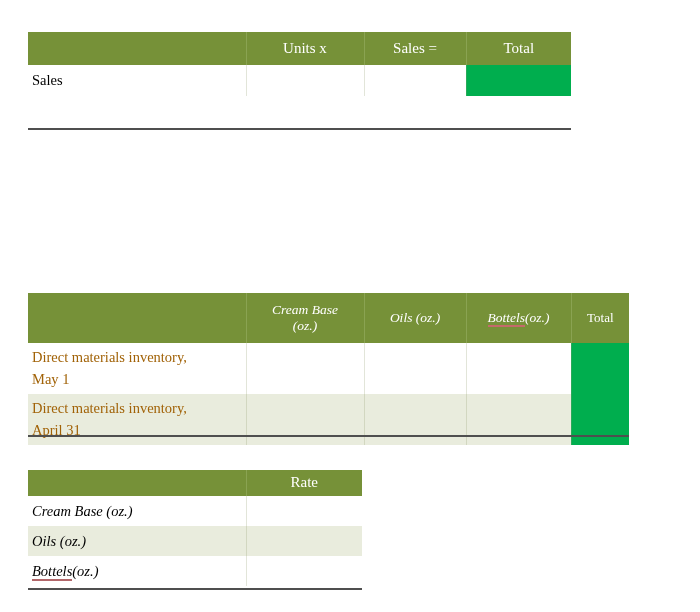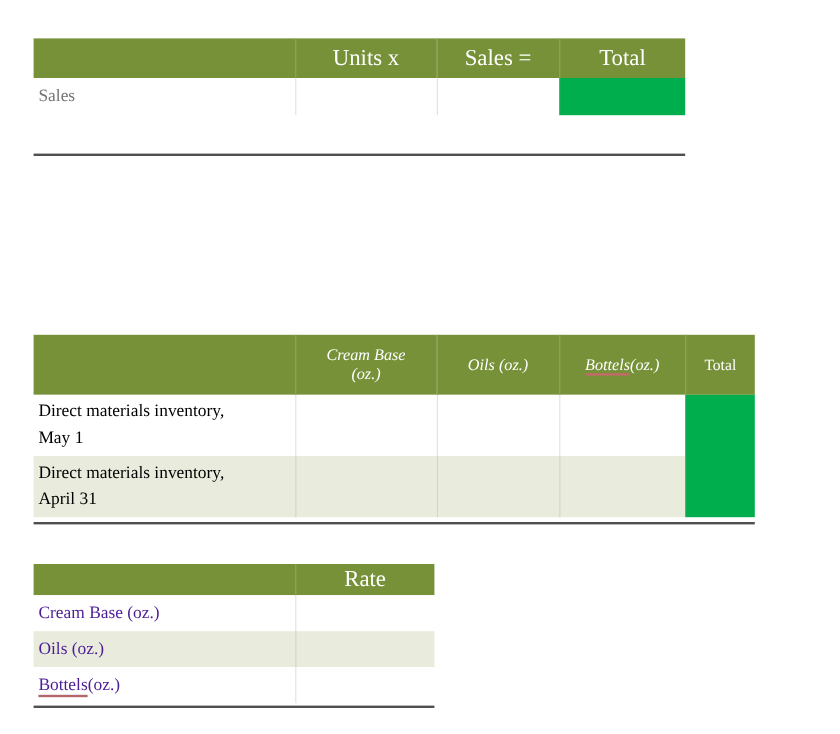--- a/index.html
+++ b/index.html
@@ -37,21 +37,21 @@
     vertical-align: middle;
     font-weight: normal;
   }
 
   
   .hdr-cell {
     background: #769138;
     color: #ffffff;
     text-align: center;
     font-weight: bold;
-    font-size: 19px;
+    font-size: 15px;
     border-right: 1px solid #8aa352;
     line-height: 1.15;
   }
   .hdr-cell.blank {
     border-right: 1px solid #8aa352;
   }
   .hdr-cell.last {
     border-right: none;
     margin-top: 46px;
   }
@@ -73,28 +73,29 @@
   .body-cell {
     border-right: 1px solid rgba(150,160,120,0.28);
   }
   .body-cell.last {
     border-right: none;
   }
   .label-cell {
     text-align: left;
     padding-left: 4px !important;
     font-size: 14.5px;
-    color: #737373;
+    color: #000000;
     white-space: nowrap;
   }
   .label-cell.muted {
+    color: #a16207;
+  }
+  .label-cell.olive {
     color: #000000;
-  }
-  .label-cell.olive {
-    color: #4c1d95;
+    font-style: italic;
   }
   .total-green {
     background: #00ae4e !important;
   }
 
   .tbl-bottom-rule {
     position: absolute;
     background: #4f4f4f;
     height: 2px;
   }
@@ -140,21 +141,21 @@
       <tr class="row-odd" style="height:31px;">
         <td class="body-cell label-cell">Sales</td>
         <td class="body-cell"></td>
         <td class="body-cell"></td>
         <td class="body-cell last total-green"></td>
       </tr>
     </tbody>
   </table>
   <div class="tbl-bottom-rule" style="left:28px; top:128px; width:543px;"></div>
 
-  <table class="grid" id="t2" style="left:28px; top:279px; width:601px;">
+  <table class="grid" id="t2" style="left:28px; top:293px; width:601px;">
     <colgroup>
       <col style="width:218px">
       <col style="width:118px">
       <col style="width:102px">
       <col style="width:105px">
       <col style="width:58px">
     </colgroup>
     <thead>
       <tr style="height:50px;">
         <th class="hdr-cell blank"></th>

